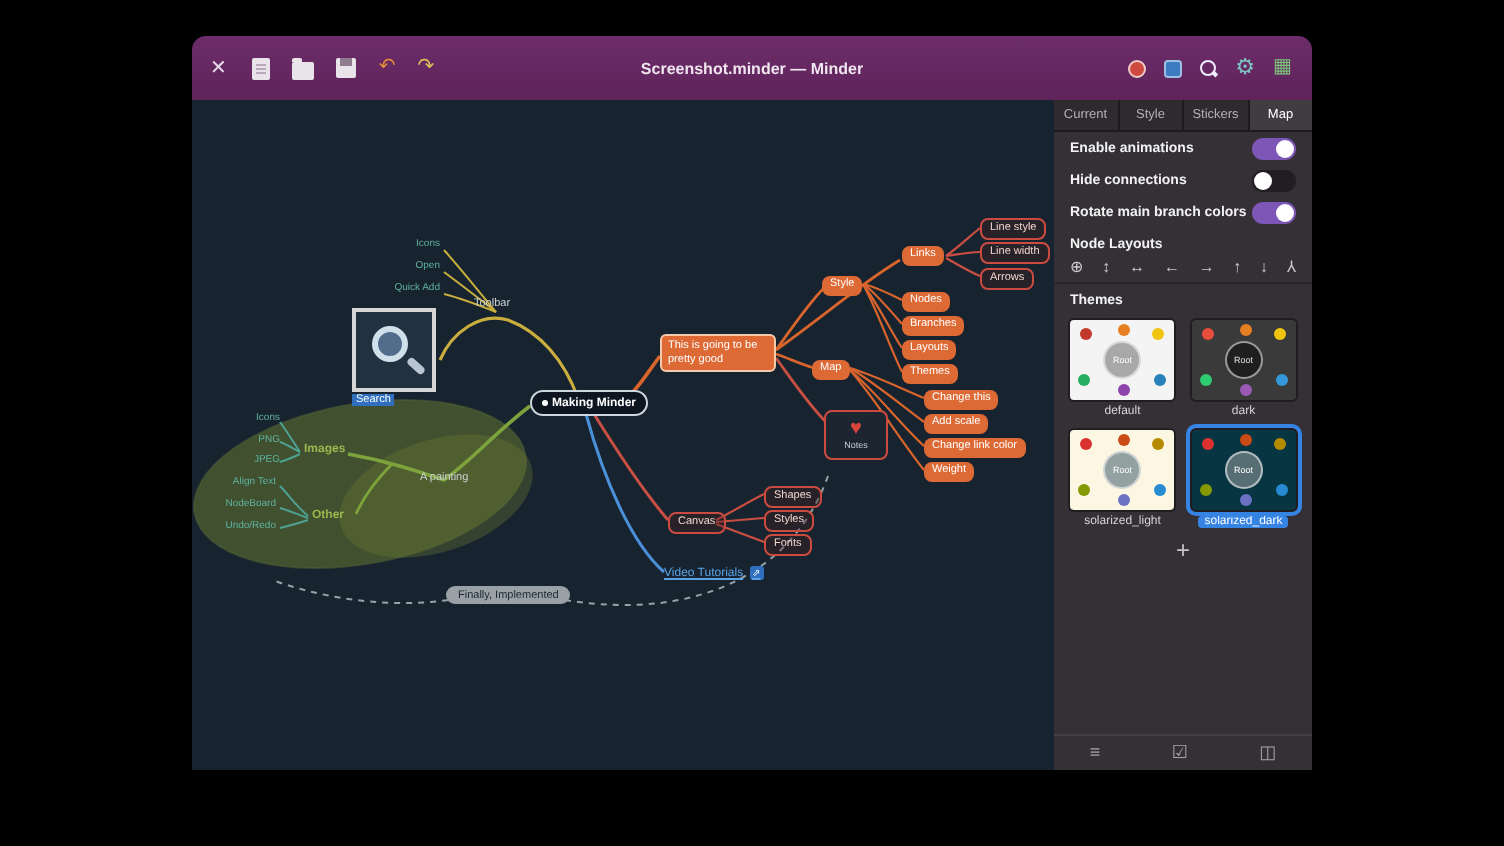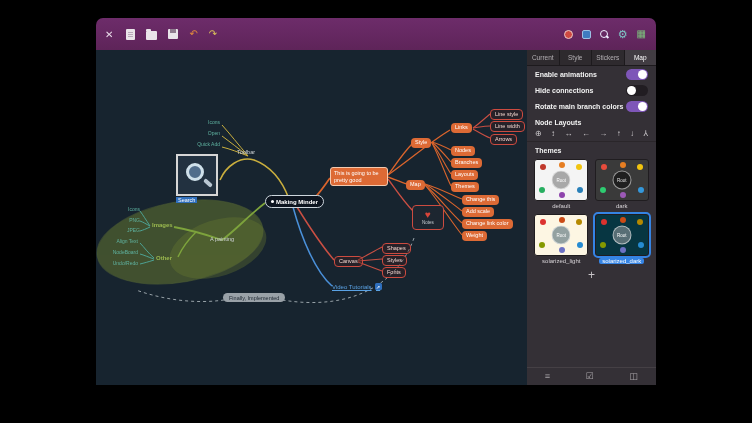--- a/index.html
+++ b/index.html
@@ -131,20 +131,21 @@
 
     <header class="titlebar">
       <button class="tb-close">✕</button>
       <div class="tb-left">
         <span class="icon-page"></span>
         <span class="icon-folder"></span>
         <span class="icon-save"></span>
         <span class="glyph undo-g">↶</span>
         <span class="glyph redo-g">↷</span>
       </div>
+      <div class="tb-title">Screenshot.minder — Minder</div>
       <div class="tb-right">
         <span class="icon-record"></span>
         <span class="icon-bluebox"></span>
         <span class="icon-mag"></span>
         <span class="glyph gear-g">⚙</span>
         <span class="glyph grid-g">▦</span>
       </div>
     </header>
 
     <div class="content">

